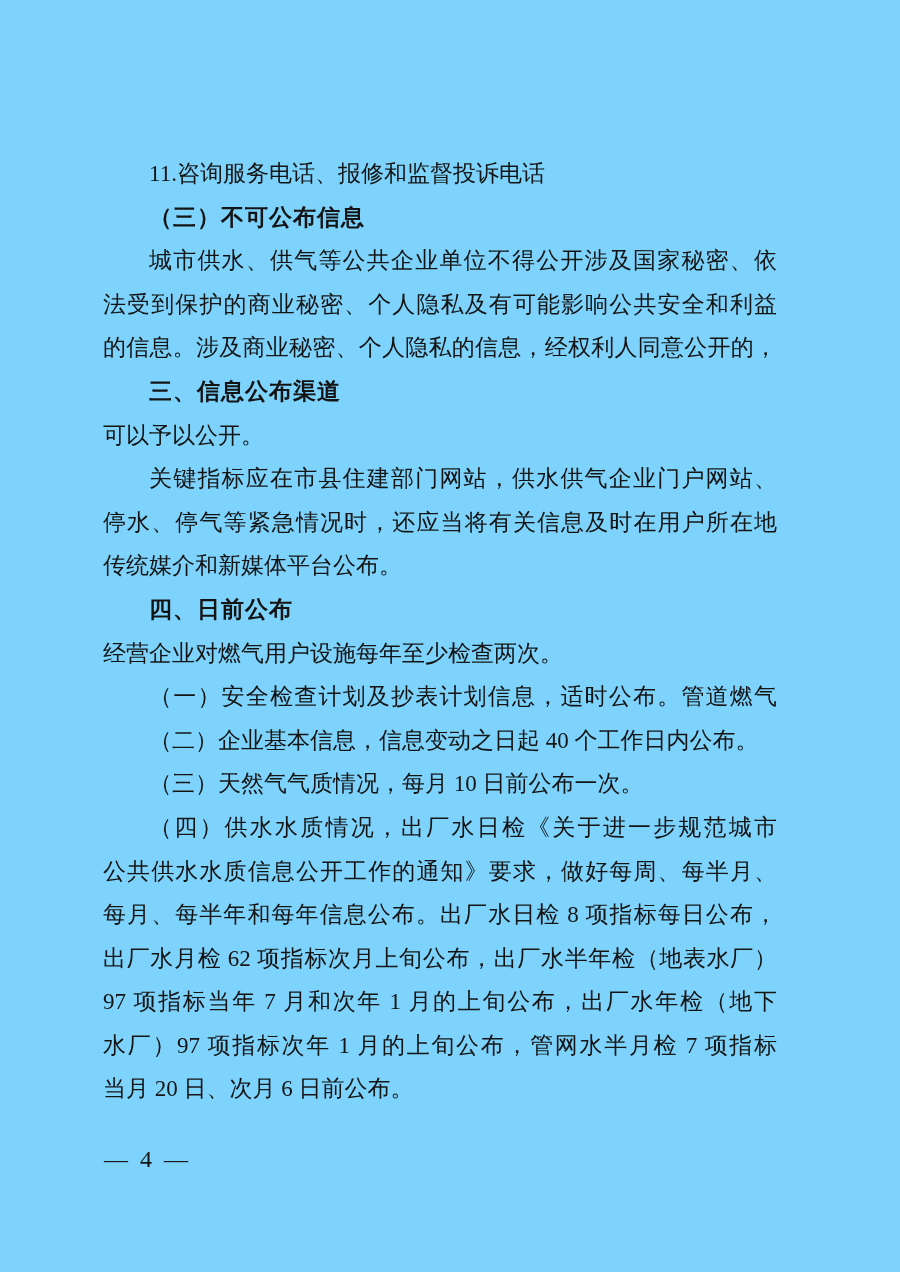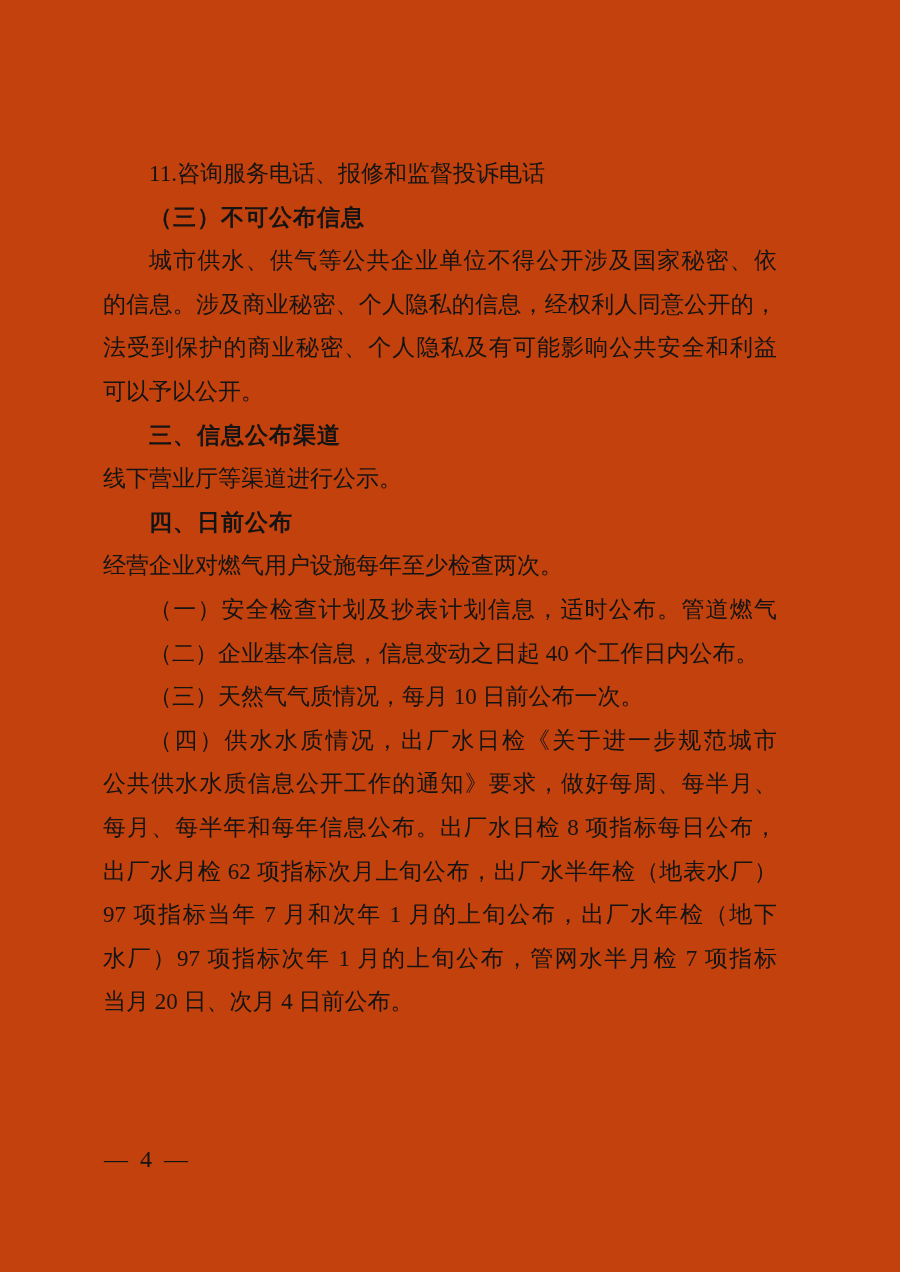--- a/index.html
+++ b/index.html
@@ -4,21 +4,21 @@
 <style>
   html, body {
     margin: 0;
     padding: 0;
     background: #ffffff;
   }
   .page {
     position: relative;
     width: 900px;
     height: 1272px;
-    background: #c2410c;
+    background: #7dd3fc;
     overflow: hidden;
     font-family: "Liberation Serif", "DejaVu Serif", serif;
     color: #141414;
   }
   .content {
     position: absolute;
     left: 103px;
     top: 152px;
     width: 674px;
   }
@@ -56,32 +56,34 @@
   }
 </style>
 </head>
 <body>
 
 <div class="page">
   <div class="content">
     <div class="ln indent">11.咨询服务电话、报修和监督投诉电话</div>
     <div class="ln indent bold">（三）不可公布信息</div>
     <div class="ln indent fill">城市供水、供气等公共企业单位不得公开涉及国家秘密、依</div>
+    <div class="ln fill">法受到保护的商业秘密、个人隐私及有可能影响公共安全和利益</div>
     <div class="ln fill">的信息。涉及商业秘密、个人隐私的信息，经权利人同意公开的，</div>
-    <div class="ln fill">法受到保护的商业秘密、个人隐私及有可能影响公共安全和利益</div>
+    <div class="ln indent bold">三、信息公布渠道</div>
     <div class="ln">可以予以公开。</div>
-    <div class="ln indent bold">三、信息公布渠道</div>
-    <div class="ln">线下营业厅等渠道进行公示。</div>
+    <div class="ln indent fill">关键指标应在市县住建部门网站，供水供气企业门户网站、</div>
+    <div class="ln fill">停水、停气等紧急情况时，还应当将有关信息及时在用户所在地</div>
+    <div class="ln">传统媒介和新媒体平台公布。</div>
     <div class="ln indent bold">四、日前公布</div>
     <div class="ln">经营企业对燃气用户设施每年至少检查两次。</div>
     <div class="ln indent fill">（一）安全检查计划及抄表计划信息，适时公布。管道燃气</div>
     <div class="ln indent">（二）企业基本信息，信息变动之日起 40 个工作日内公布。</div>
     <div class="ln indent">（三）天然气气质情况，每月 10 日前公布一次。</div>
     <div class="ln indent fill">（四）供水水质情况，出厂水日检《关于进一步规范城市</div>
     <div class="ln fill">公共供水水质信息公开工作的通知》要求，做好每周、每半月、</div>
     <div class="ln fill">每月、每半年和每年信息公布。出厂水日检 8 项指标每日公布，</div>
     <div class="ln fill">出厂水月检 62 项指标次月上旬公布，出厂水半年检（地表水厂）</div>
     <div class="ln fill">97 项指标当年 7 月和次年 1 月的上旬公布，出厂水年检（地下</div>
     <div class="ln fill">水厂）97 项指标次年 1 月的上旬公布，管网水半月检 7 项指标</div>
-    <div class="ln">当月 20 日、次月 4 日前公布。</div>
+    <div class="ln">当月 20 日、次月 6 日前公布。</div>
   </div>
   <div class="pagenum">— 4 —</div>
 </div>
 
 </body></html>

